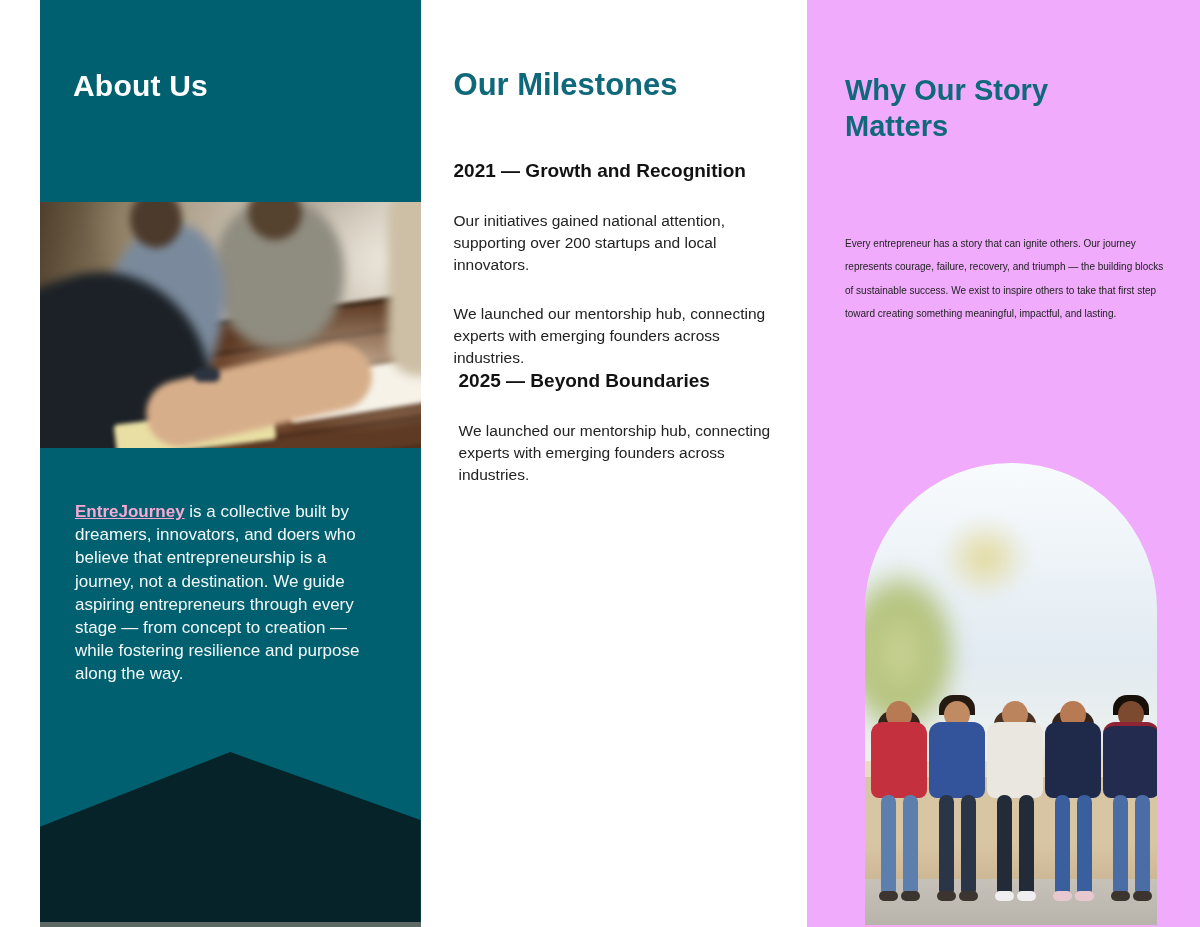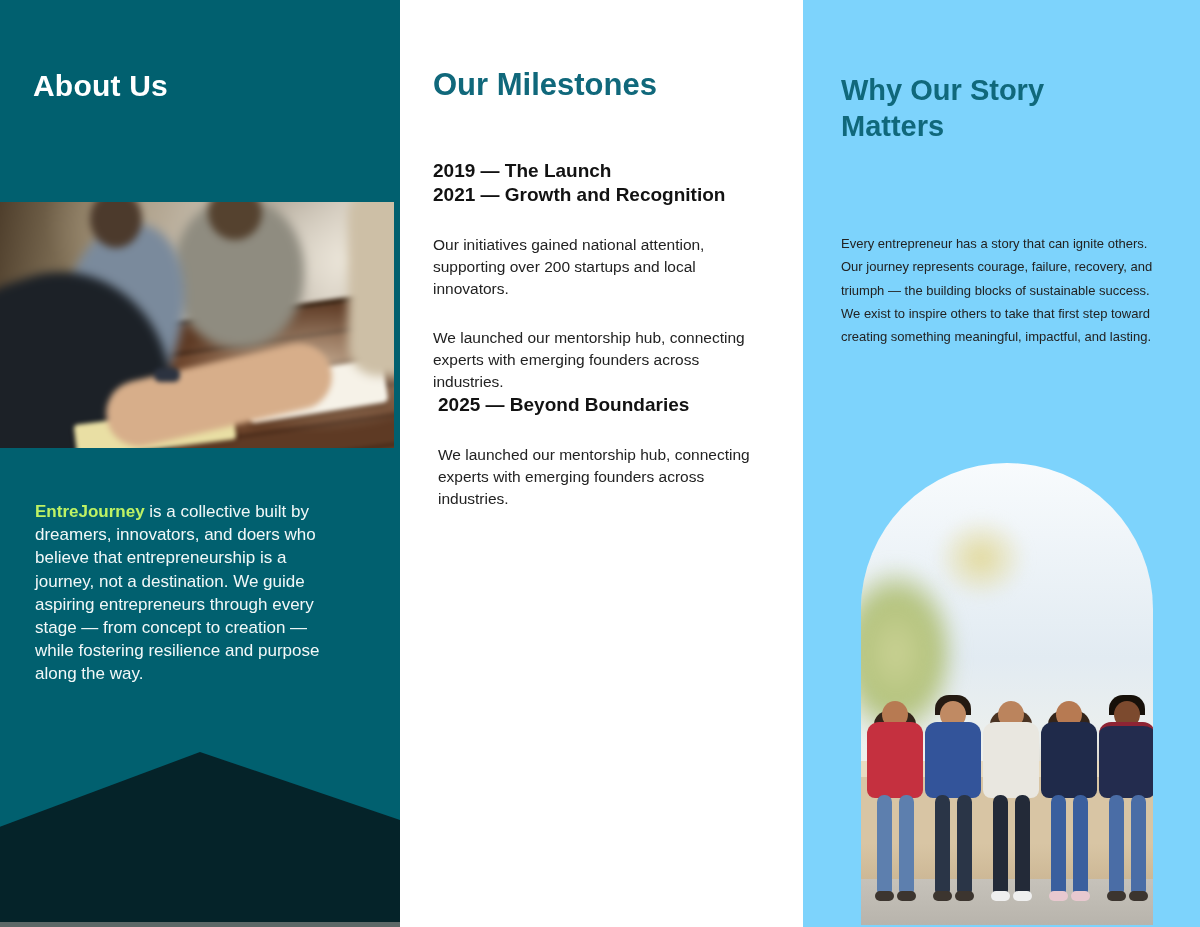--- a/index.html
+++ b/index.html
@@ -2,21 +2,21 @@
 <html><head>
 <meta charset="utf-8">
 <style>
   * { box-sizing: border-box; margin: 0; padding: 0; }
   html,body { width:1200px; height:927px; }
   body { font-family: "Liberation Sans", sans-serif; background:#ffffff; }
 
   .page { width:1200px; height:927px; display:flex; overflow:hidden; }
 
   
-  .panel-about { position:relative; width:400px; height:100%; background:#01606f; overflow:hidden; }
+  .panel-about { position:relative; width:400px; height:100%; background:#01606f; overflow:hidden;margin-left:40px; }
   .about-title { position:absolute; top:68px; left:33px; font-size:30px; line-height:36px; font-weight:700; color:#ffffff; letter-spacing:.2px; }
 
   .about-photo { position:absolute; top:202px; left:0; width:394px; height:246px; overflow:hidden; background:#7c6450; }
   .ph { position:absolute; }
   .ph-scene { position:absolute; inset:-6px; filter:blur(2px); }
   .ph-bg { inset:0;
     background:
       radial-gradient(150px 110px at 88% 25%, #ece6da 0%, rgba(232,226,214,0) 70%),
       radial-gradient(200px 140px at 62% 18%, #cdc6b8 0%, rgba(201,194,180,0) 75%),
       radial-gradient(160px 120px at 40% 10%, #a7977f 0%, rgba(167,151,127,0) 70%),
@@ -32,38 +32,38 @@
   .ph-p-grey { left:180px; top:2px; width:130px; height:150px; border-radius:48%; background:#8f8c80; filter:blur(5px); }
   .ph-head1 { left:96px; top:-6px; width:52px; height:58px; border-radius:50%; background:#4c3a2c; filter:blur(3px); }
   .ph-head2 { left:214px; top:-10px; width:54px; height:54px; border-radius:50%; background:#55422f; filter:blur(3px); }
   .ph-arm { left:110px; bottom:26px; width:230px; height:66px; border-radius:40px; background:#d7ae8a; transform:rotate(-13deg); filter:blur(2px); }
   .ph-watch { left:160px; bottom:72px; width:26px; height:14px; border-radius:6px; background:#2c3340; filter:blur(1px); }
   .ph-paper { left:62%; bottom:16%; width:140px; height:44px; border-radius:5px; background:#f6f2e8; transform:rotate(-9deg); box-shadow:0 3px 6px rgba(40,20,5,.35); }
   .ph-pad { left:20%; bottom:2%; width:160px; height:34px; border-radius:4px; background:#e9dfa4; transform:rotate(-7deg); box-shadow:0 2px 5px rgba(40,20,5,.3); }
   .ph-right-person { right:-26px; top:-10px; width:78px; height:190px; border-radius:30px; background:#cdbfa6; filter:blur(4px); }
 
   .about-text { position:absolute; top:500px; left:35px; width:302px; color:#f2f8f8; font-size:17px; line-height:23.2px; }
-  .about-text b { font-weight:700; color:#bef264; }
+  .about-text b { font-weight:700; color:#f9a8d4;text-decoration:underline; }
 
   .about-chevron { position:absolute; bottom:5px; left:0; width:100%; height:170px; background:#052329;
     clip-path: polygon(50% 0%, 100% 40%, 100% 100%, 0% 100%, 0% 44%); }
   .page-edge { position:absolute; bottom:0; left:0; width:100%; height:5px; background:#5d6867; }
 
   
   .panel-milestones { position:relative; width:403px; height:100%; background:#ffffff; padding:66px 30px 0 33px; }
   .ms-title { color:#10687b; font-size:31px; line-height:38px; font-weight:700; margin-bottom:55px; }
   .ms-item h3 { color:#121212; font-size:19px; line-height:24px; font-weight:700; }
   .ms-item p { margin-top:27px; width:315px; color:#222222; font-size:15.5px; line-height:22px; }
   .ms-item + .ms-item { }
   .ms-item.shifted { padding-left:5px; }
 
   
-  .panel-story { position:relative; width:397px; height:100%; background:#7dd3fc; padding:72px 30px 0 38px; }
+  .panel-story { position:relative; width:397px; height:100%; background:#f0abfc; padding:72px 30px 0 38px; }
   .story-title { color:#10687b; font-size:29px; line-height:36px; font-weight:700; width:300px; }
-  .story-body { margin-top:88px; width:325px; color:#222222; font-size:13px; line-height:23.3px; }
+  .story-body { margin-top:88px; width:325px; color:#222222; font-size:10px; line-height:23.3px; }
 
   .story-photo { position:absolute; top:463px; left:58px; width:292px; height:462px;
     border-radius:146px 146px 0 0; overflow:hidden;
     background:linear-gradient(180deg,#f8fbfd 0%, #e2ebf2 42%, #edf0ed 62%, #f1eee8 74%); }
   .sp { position:absolute; }
   .sp-foliage1 { left:-50px; top:70px; width:170px; height:240px; border-radius:50%;
     background:radial-gradient(closest-side, #c9d193 0%, #b4c37e 45%, rgba(180,195,126,0) 75%); filter:blur(8px); }
   .sp-foliage2 { left:-30px; top:300px; width:140px; height:160px; border-radius:50%;
     background:radial-gradient(closest-side, #a9bb74 0%, rgba(169,187,116,0) 75%); filter:blur(7px); }
   .sp-foliage3 { left:60px; top:40px; width:120px; height:110px; border-radius:50%;
@@ -128,21 +128,20 @@
     <p class="about-text"><b>EntreJourney</b><span> is a collective built by dreamers, innovators, and doers who believe that entrepreneurship is a journey, not a destination. We guide aspiring entrepreneurs through every stage — from concept to creation — while fostering resilience and purpose along the way.</span></p>
 
     <div class="about-chevron"></div>
     <div class="page-edge"></div>
   </section>
 
   <section class="panel-milestones">
     <h2 class="ms-title">Our Milestones</h2>
 
     <div class="ms-item">
-      <h3>2019 — The Launch</h3>
     </div>
     <div class="ms-item">
       <h3>2021 — Growth and Recognition</h3>
       <p>Our initiatives gained national attention, supporting over 200 startups and local innovators.</p>
     </div>
     <div class="ms-item">
       <p>We launched our mentorship hub, connecting experts with emerging founders across industries.</p>
     </div>
     <div class="ms-item shifted">
       <h3>2025 — Beyond Boundaries</h3>

